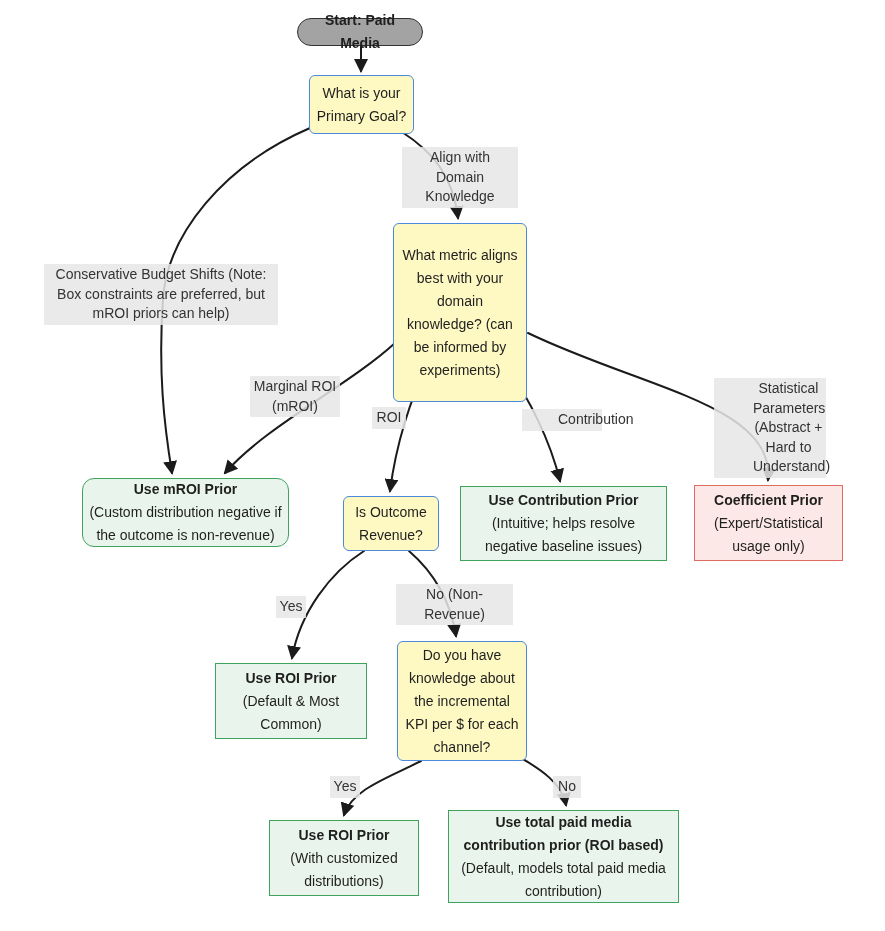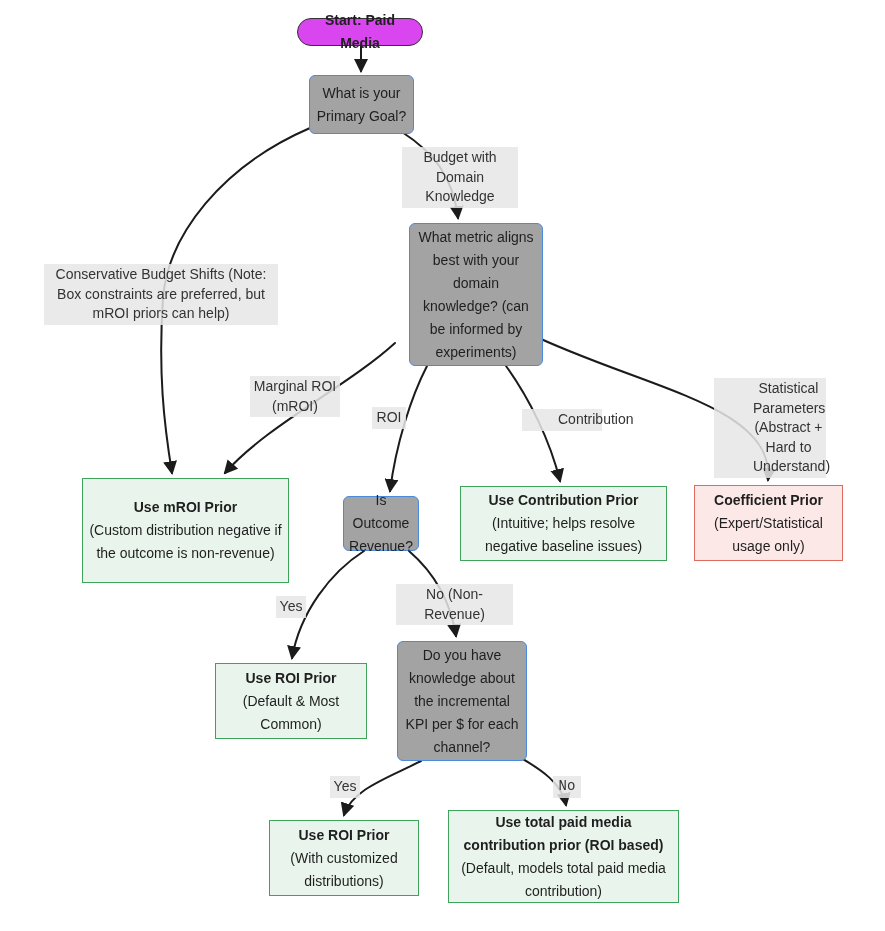--- a/index.html
+++ b/index.html
@@ -24,29 +24,29 @@
     justify-content: center;
     align-items: center;
     text-align: center;
     font-size: 14px;
     line-height: 23px;
     color: #1f1f1f;
     padding: 4px 6px;
     z-index: 3;
   }
   .node.start {
-    background: #d946ef;
+    background: #a3a3a3;
     border: 1.5px solid #333333;
     border-radius: 15px;
     font-weight: bold;
     z-index: 3;
     justify-content: center;
   }
   .node.question {
-    background: #a3a3a3;
+    background: #fef9c3;
     border: 1.5px solid #4A89DC;
     border-radius: 6px;
   }
   .node.recommendation {
     background: #E9F5EC;
     border: 1.7px solid #3FA45B;
     border-radius: 0;
   }
   .node.warning {
     background: #FCE9E7;
@@ -87,48 +87,48 @@
       <path d="M 506 366 C 529 398, 550 440, 560 481" marker-end="url(#arrow)"></path>
       <path d="M 528 333 C 642 388, 775 405, 768 480" marker-end="url(#arrow)"></path>
       <path d="M 364 551 C 331 572, 300 612, 292 658" marker-end="url(#arrow)"></path>
       <path d="M 409 551 C 431 570, 450 598, 456 636" marker-end="url(#arrow)"></path>
       <path d="M 421 761 C 390 777, 352 789, 344 815" marker-end="url(#arrow)"></path>
       <path d="M 514 754 C 543 770, 562 784, 566 805" marker-end="url(#arrow)"></path>
     </g>
   </svg>
 
   <div class="elabel" style="left:44px; top:264px; width:234px;">Conservative Budget Shifts (Note: Box constraints are preferred, but mROI priors can help)</div>
-  <div class="elabel" style="left:402px; top:147px; width:116px;">Budget with Domain Knowledge</div>
+  <div class="elabel" style="left:402px; top:147px; width:116px;">Align with Domain Knowledge</div>
   <div class="elabel" style="left:250px; top:376px; width:90px;">Marginal ROI (mROI)</div>
   <div class="elabel" style="left:372px; top:407px; width:34px;">ROI</div>
   <div class="elabel" style="left:522px; top:409px; width:80px;padding-left:36px;">Contribution</div>
   <div class="elabel" style="left:714px; top:378px; width:112px;padding-left:39px;">Statistical Parameters (Abstract + Hard to Understand)</div>
   <div class="elabel" style="left:276px; top:596px; width:30px;">Yes</div>
   <div class="elabel" style="left:396px; top:584px; width:117px;">No (Non-Revenue)</div>
   <div class="elabel" style="left:330px; top:776px; width:30px;">Yes</div>
-  <div class="elabel" style="left:553px; top:776px; width:28px;font-family:Liberation Mono, monospace;">No</div>
+  <div class="elabel" style="left:553px; top:776px; width:28px;">No</div>
 
   <div class="node start" style="left:297px; top:18px; width:126px; height:28px;">
     <span>Start: Paid Media</span>
   </div>
 
   <div class="node question" style="left:309px; top:75px; width:105px; height:59px;">
     <span>What is your Primary Goal?</span>
   </div>
 
-  <div class="node question" style="left:393px; top:223px; width:134px; height:143px;margin-left:16px;">
+  <div class="node question" style="left:393px; top:223px; width:134px; height:179px;">
     <span>What metric aligns best with your domain knowledge? (can be informed by experiments)</span>
   </div>
 
-  <div class="node recommendation" style="left:82px; top:478px; width:207px; height:105px;">
+  <div class="node recommendation" style="left:82px; top:478px; width:207px; height:69px;border-radius:12px;">
     <span class="node-title">Use mROI Prior</span>
     <span class="node-sub">(Custom distribution negative if the outcome is non-revenue)</span>
   </div>
 
-  <div class="node question" style="left:343px; top:496px; width:76px; height:55px;">
+  <div class="node question" style="left:343px; top:496px; width:96px; height:55px;">
     <span>Is Outcome Revenue?</span>
   </div>
 
   <div class="node recommendation" style="left:460px; top:486px; width:207px; height:75px;">
     <span class="node-title">Use Contribution Prior</span>
     <span class="node-sub">(Intuitive; helps resolve negative baseline issues)</span>
   </div>
 
   <div class="node warning" style="left:694px; top:485px; width:149px; height:76px;">
     <span class="node-title">Coefficient Prior</span>

